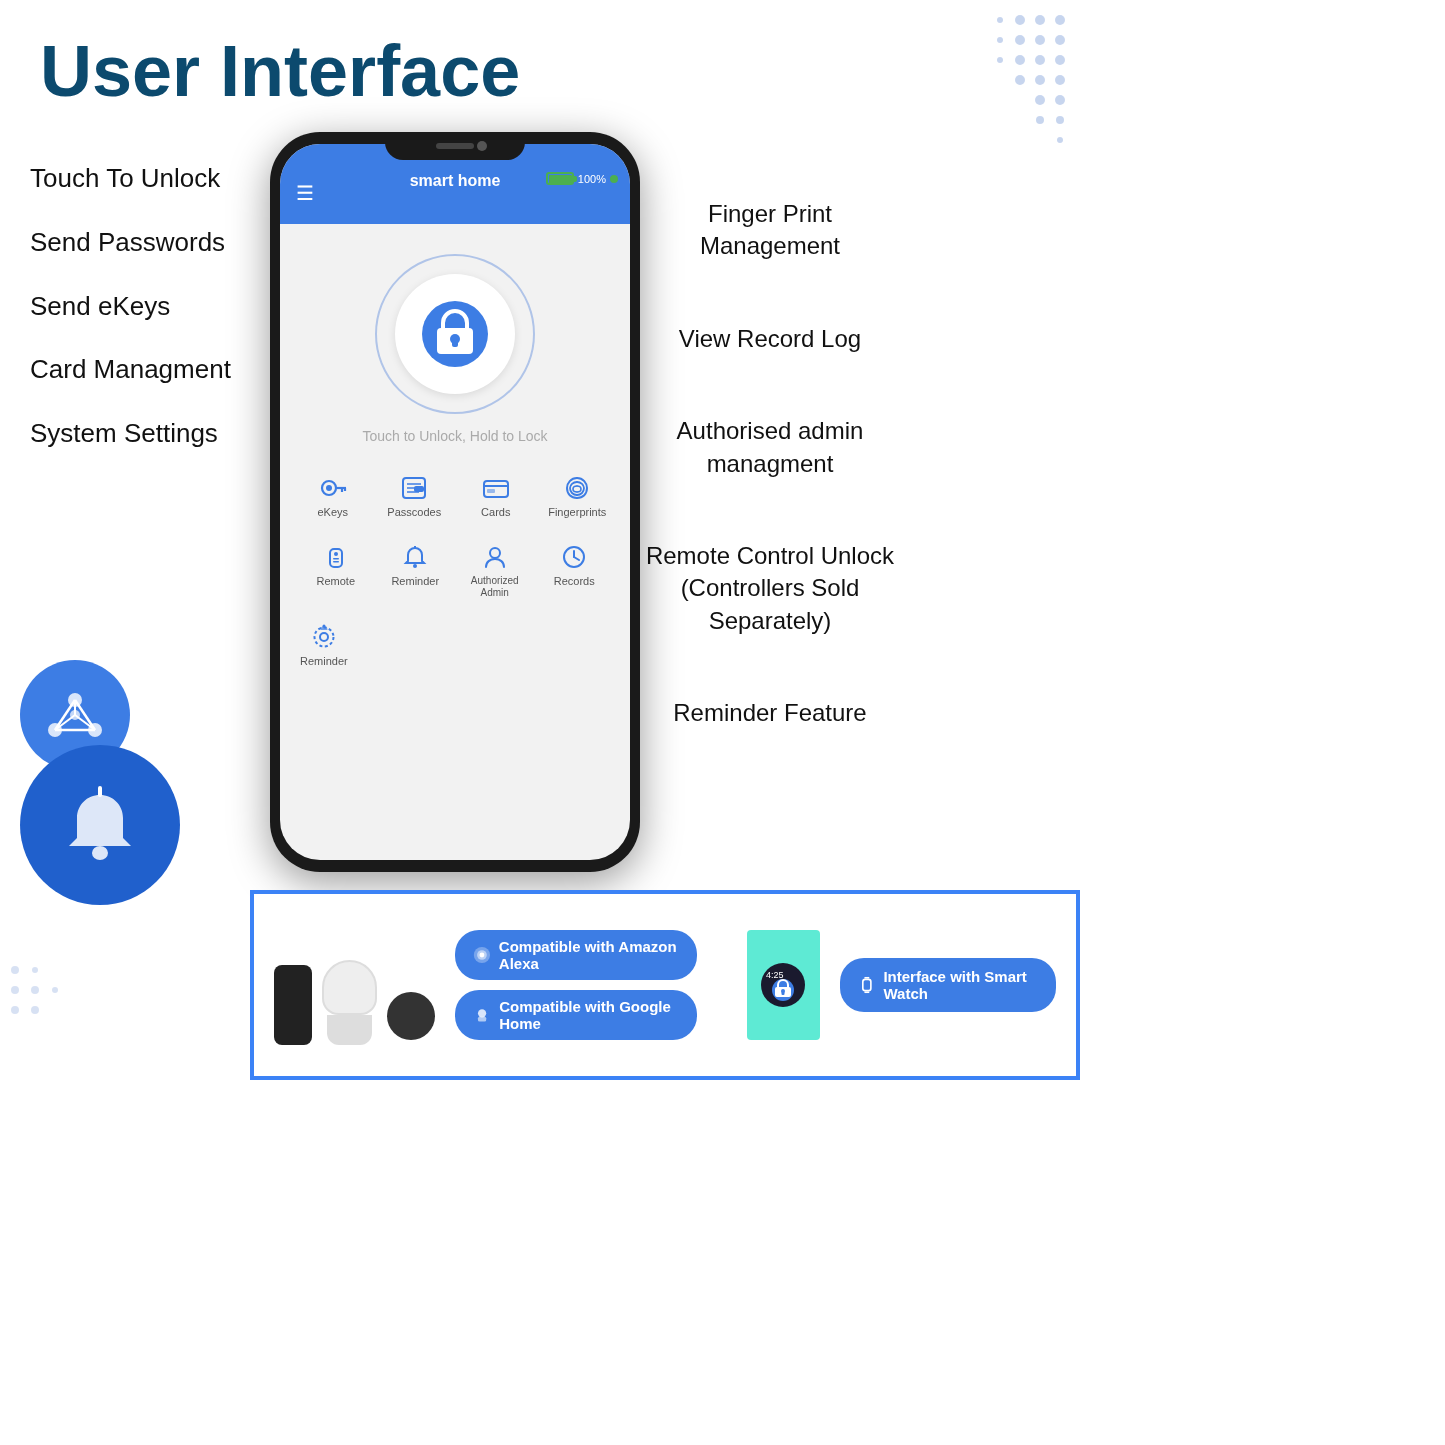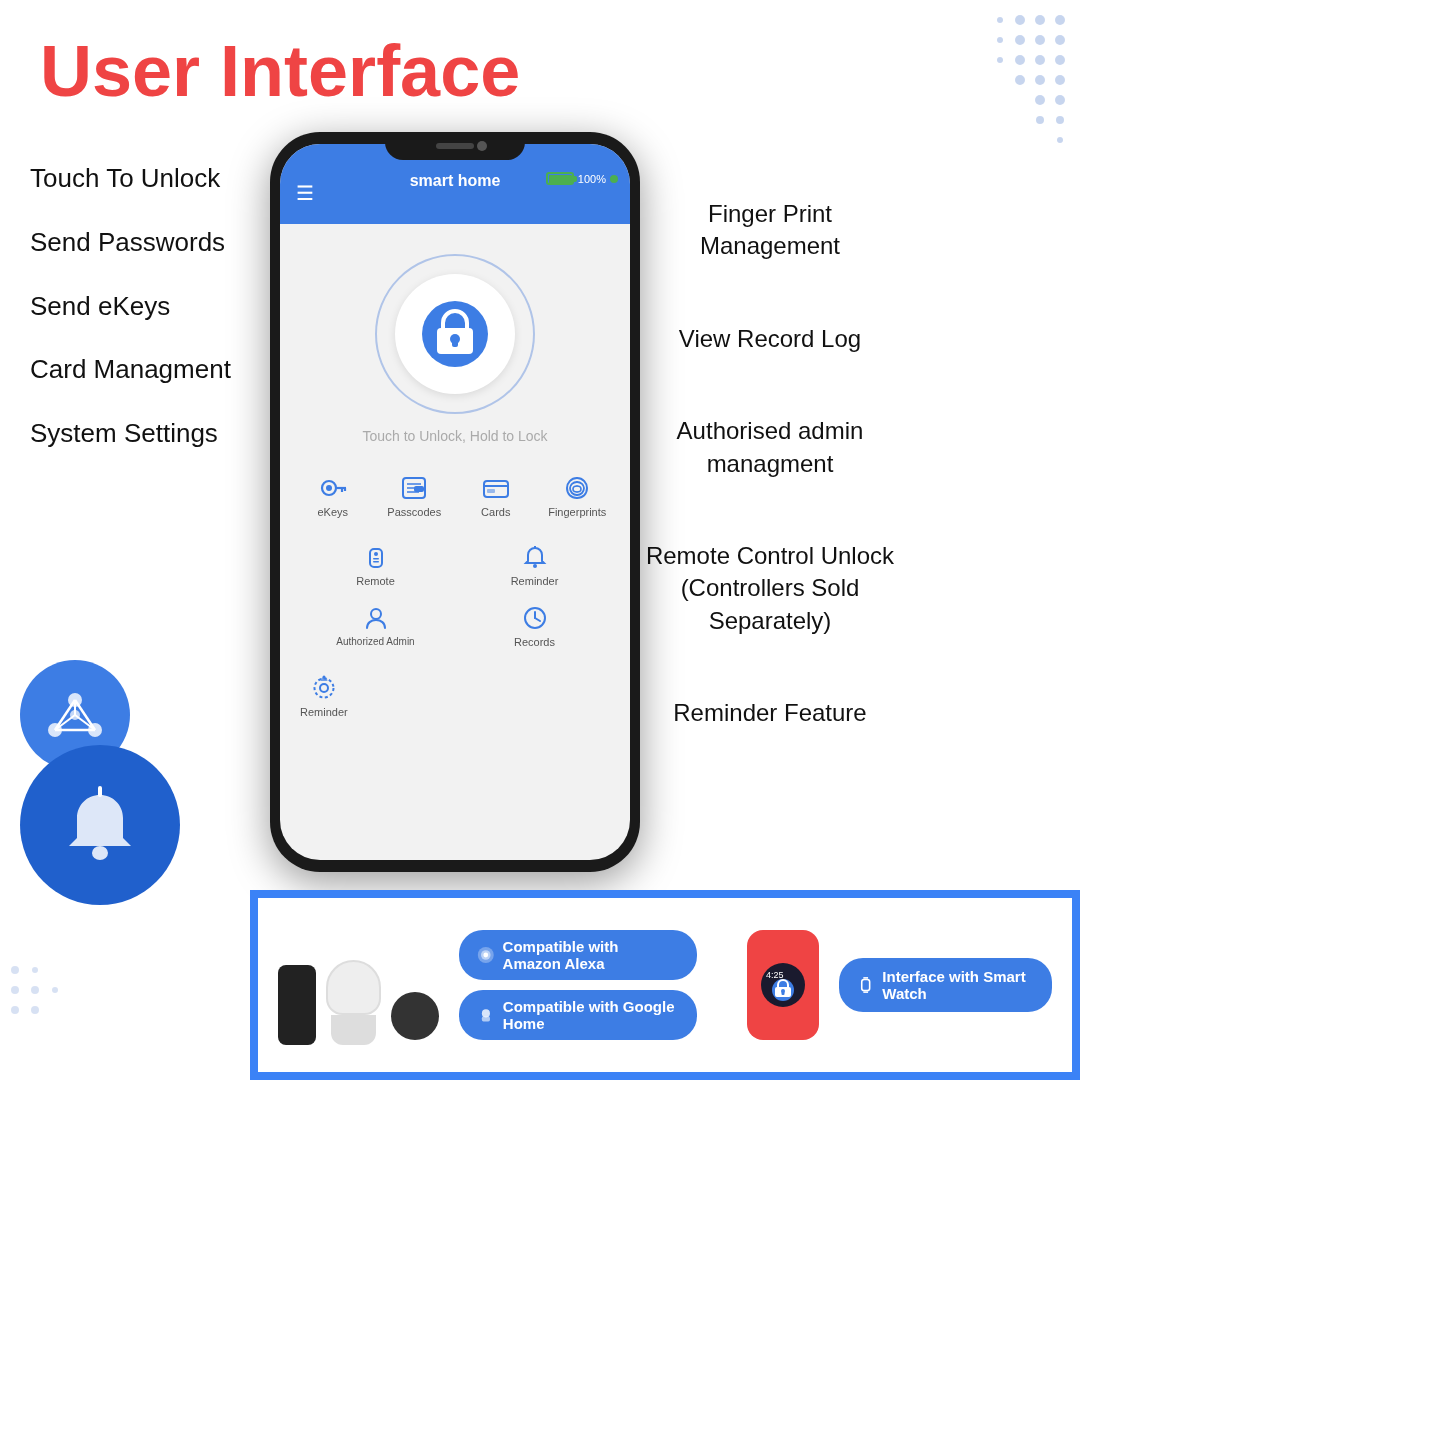--- a/index.html
+++ b/index.html
@@ -9,21 +9,21 @@
       background: #ffffff;
       font-family: Arial, sans-serif;
       position: relative;
       overflow: hidden;
     }
 
     
     .page-title {
       font-size: 72px;
       font-weight: bold;
-      color: #ef4444;
+      color: #0c4a6e;
       padding: 30px 40px 10px 40px;
     }
 
     
     .dots-top-right {
       position: absolute;
       top: 10px;
       right: 10px;
       width: 160px;
       height: 160px;
@@ -218,21 +218,21 @@
     .icon-grid {
       display: grid;
       grid-template-columns: repeat(4, 1fr);
       gap: 8px;
       margin-top: 22px;
       width: 100%;
       padding: 0 6px;
     }
     .icon-grid-row2 {
       display: grid;
-      grid-template-columns: repeat(2, 1fr);
+      grid-template-columns: repeat(4, 1fr);
       gap: 0;
       margin-top: 8px;
       width: 100%;
       padding: 0 6px;
     }
     .icon-cell {
       display: flex;
       flex-direction: column;
       align-items: center;
       gap: 4px;
@@ -299,21 +299,21 @@
     }
 
     
     .bottom-section {
       position: absolute;
       bottom: 0;
       left: 250px;
       right: 0;
       height: 190px;
       background: white;
-      border: 8px solid #3b82f6;
+      border: 4px solid #3b82f6;
       display: flex;
       flex-direction: row;
       align-items: center;
       padding: 10px 20px;
       gap: 20px;
     }
     .device-img-placeholder {
       display: flex;
       align-items: flex-end;
       gap: 10px;
@@ -340,22 +340,22 @@
     .bottom-right {
       display: flex;
       flex-direction: row;
       align-items: center;
       gap: 20px;
       margin-left: 30px;
     }
     .watch-placeholder {
       width: 90px;
       height: 110px;
-      background: #ef4444;
-      border-radius: 16px;
+      background: #5eead4;
+      border-radius: 4px;
       display: flex;
       align-items: center;
       justify-content: center;
     }
     .watch-badge {
       background: #3d7de4;
       color: white;
       border-radius: 24px;
       padding: 10px 18px;
       font-size: 15px;

